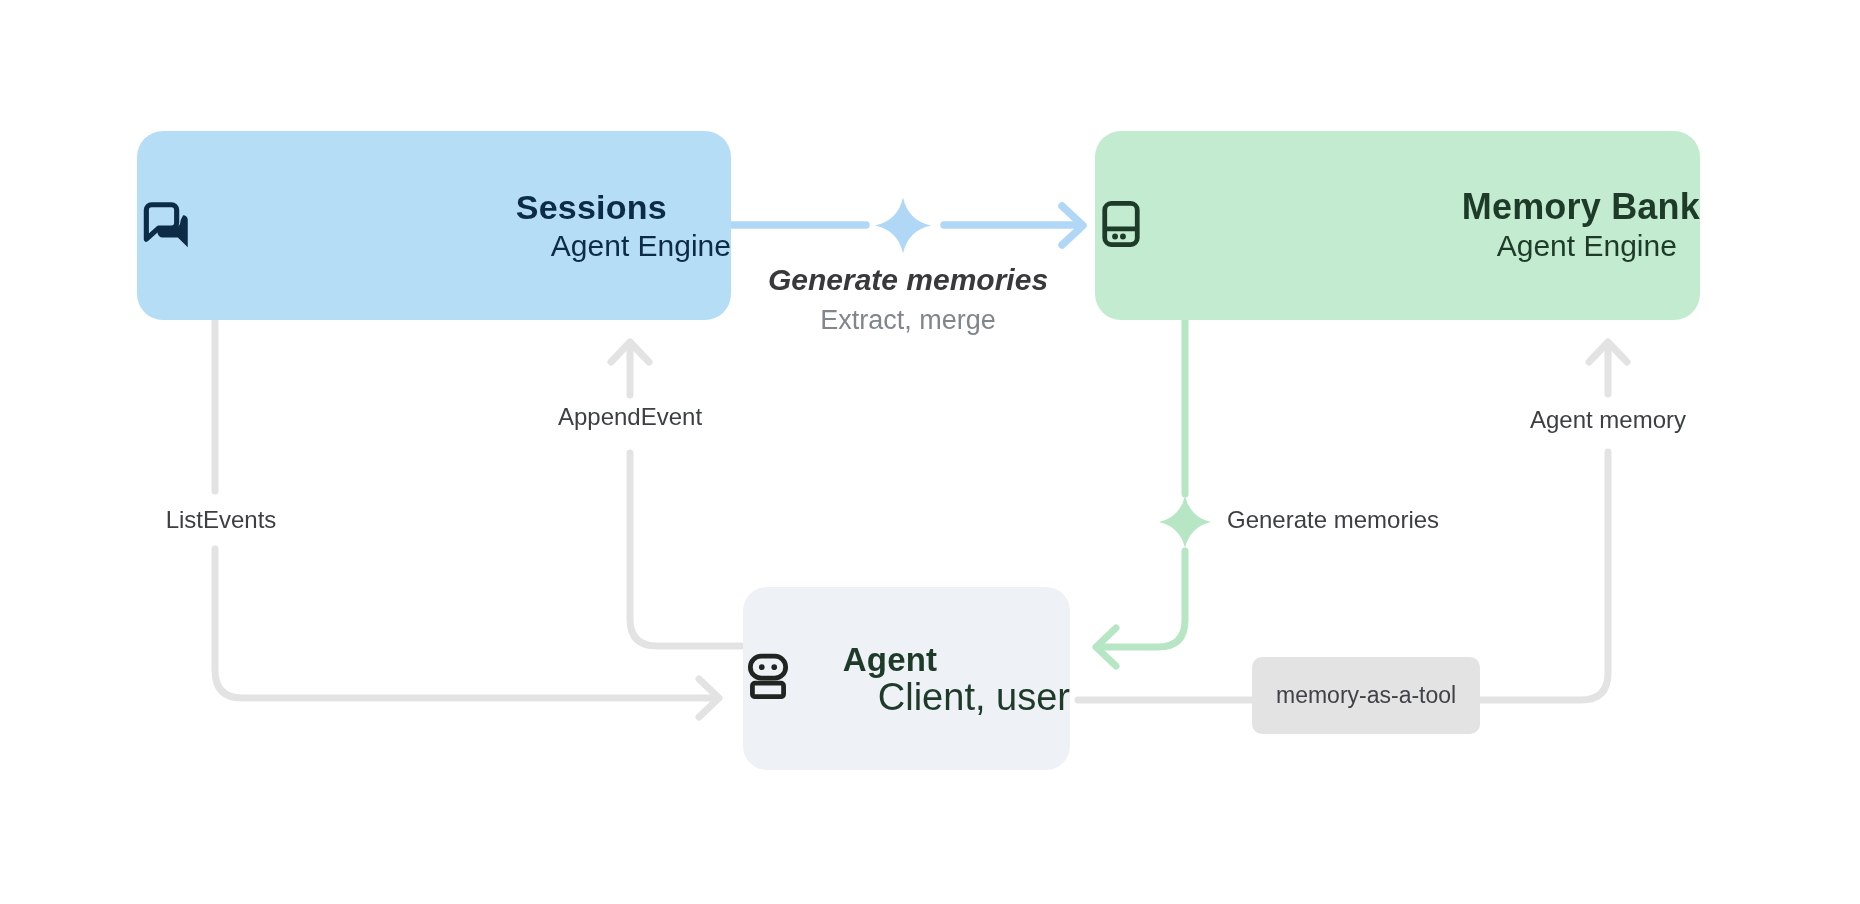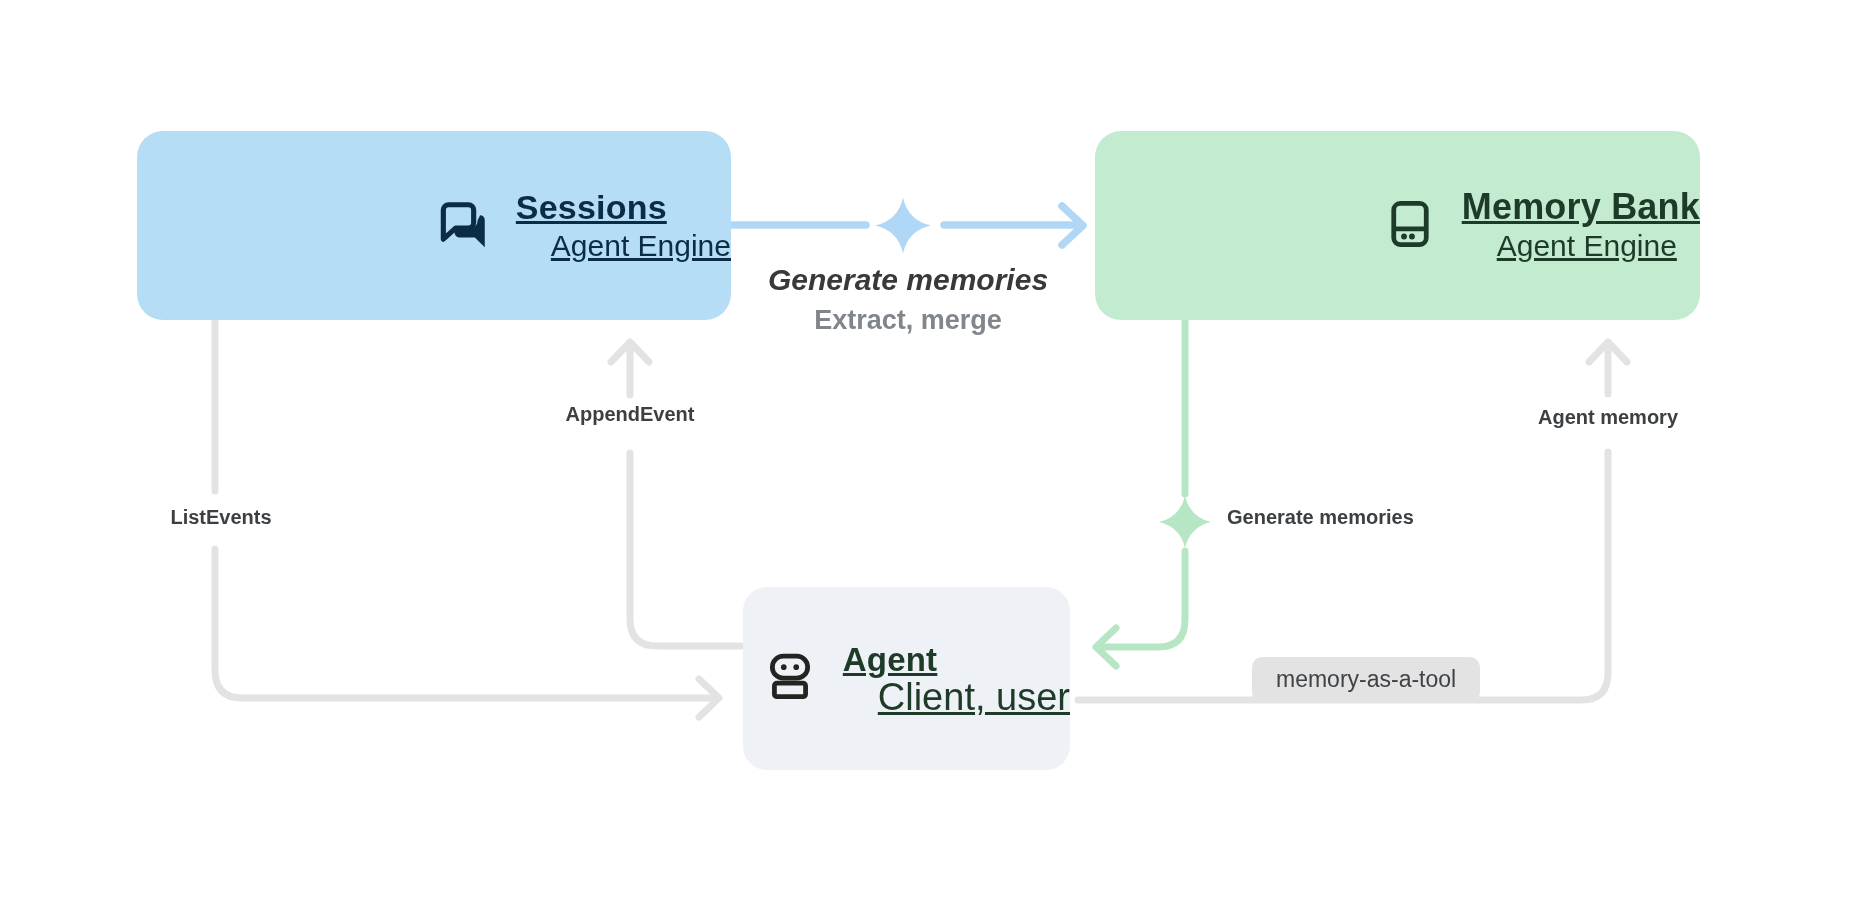--- a/index.html
+++ b/index.html
@@ -15,22 +15,22 @@
     background:var(--canvas-bg);
     font-family:"Liberation Sans","DejaVu Sans",sans-serif;
   }
   .canvas{
     position:relative;width:1860px;height:904px;background:var(--canvas-bg);
     overflow:hidden;
   }
   .edges-svg{position:absolute;left:0;top:0;width:1860px;height:904px;}
 
   .node{
-    position:absolute;display:flex;align-items:center;justify-content:flex-end;
-    gap:26px;box-sizing:border-box;text-decoration:underline;
+    position:absolute;display:flex;align-items:center;justify-content:space-between;
+    gap:26px;box-sizing:border-box;
   }
   .node .txt{display:flex;flex-direction:column;text-align:left;}
   .node .title{font-weight:700;letter-spacing:.2px;}
   .node .subtitle{font-weight:400;margin-left:35px;}
 
   .node-sessions{
     left:137px;top:131px;width:594px;height:189px;border-radius:26px;
     background:var(--sessions-fill);color:var(--sessions-text);
   }
   .node-sessions .title{font-size:34px;line-height:40px;}
@@ -45,30 +45,30 @@
 
   .node-agent{
     left:743px;top:587px;width:327px;height:183px;border-radius:24px;
     background:var(--agent-fill);color:var(--agent-text);gap:28px;
   }
   .node-agent .title{font-size:33px;line-height:38px;}
   .node-agent .subtitle{font-size:38px;line-height:37px;}
 
   .edge-label{
     position:absolute;white-space:nowrap;color:var(--label-text);
-    font-size:20px;font-weight:700;
+    font-size:24px;font-weight:400;
   }
   .edge-label.centered{transform:translateX(-50%);}
   .edge-label.strong{font-weight:600;font-size:30px;color:#37393b;}
-  .edge-label.sub{color:var(--sublabel-text);font-size:27px;font-weight:700;}
+  .edge-label.sub{color:var(--sublabel-text);font-size:27px;font-weight:400;}
 
   .tool-badge{
     position:absolute;left:1252px;top:657px;height:45px;border-radius:10px;
     background:var(--badge-fill);color:var(--badge-text);
-    display:flex;align-items:center;padding:0 24px;font-size:23px;
+    display:flex;align-items:center;padding:16px 24px;font-size:23px;
   }
 
   .edge{fill:none;stroke-linecap:round;stroke-linejoin:round;}
   .edge.blue{stroke:var(--blue-line);stroke-width:7.5px;}
   .edge.green{stroke:var(--green-line);stroke-width:7px;}
   .edge.gray{stroke:var(--gray-line);stroke-width:7px;}
   .spark-blue{fill:var(--blue-line);}
   .spark-green{fill:var(--green-line);}
 </style>
 </head>

